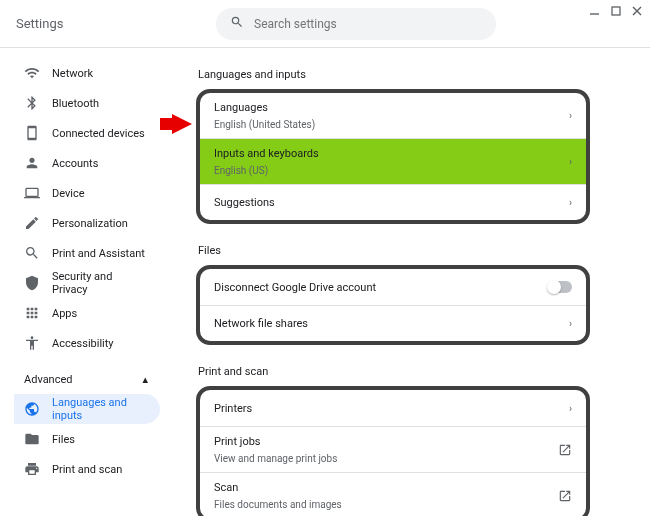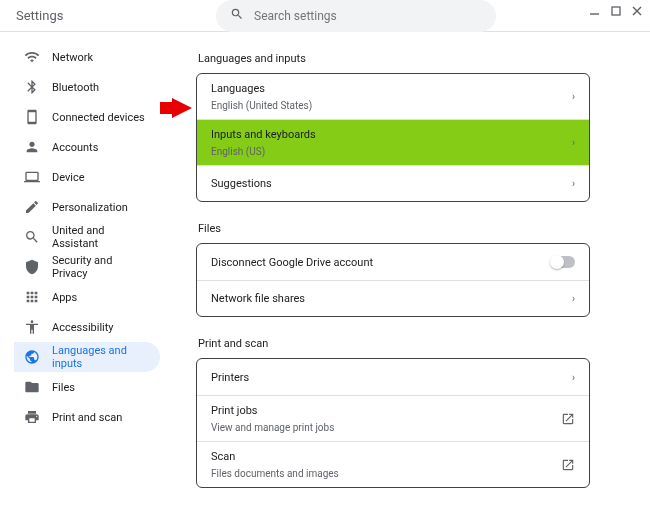--- a/index.html
+++ b/index.html
@@ -1,32 +1,32 @@
 <!DOCTYPE html>
 <html><head>
 <meta charset="utf-8">
 <style>
 *{box-sizing:border-box;margin:0;padding:0;font-family:Roboto,Arial,sans-serif}
 body{width:650px;height:516px;background:#fff;color:#202124;font-size:12px;overflow:hidden}
 .window-controls{position:absolute;top:5px;right:8px;display:flex;gap:10px;align-items:center;color:#5f6368}
 .window-controls span{width:11px;height:11px;display:flex;align-items:center;justify-content:center}
-.header{display:flex;align-items:center;height:32px;padding:0 16px;border-bottom:1px solid #e0e0e0}
+.header{display:flex;align-items:center;height:48px;padding:0 16px;border-bottom:1px solid #e0e0e0}
 .header-title{font-size:13px;color:#5f6368;width:200px}
 .search-box{display:flex;align-items:center;background:#f1f3f4;border-radius:20px;height:32px;width:280px;padding:0 14px;gap:10px}
 .search-box input{border:none;background:transparent;outline:none;font-size:12px;color:#be185d;flex:1}
 .layout{display:flex;height:calc(100% - 48px)}
 .sidebar{width:160px;padding:10px 0 10px 14px;overflow:hidden}
 .side-item{display:flex;align-items:center;gap:12px;height:30px;padding:0 10px;color:#202124;font-size:11px;border-radius:0 15px 15px 0;cursor:pointer}
 .side-item.active{background:#e8f0fe;color:#1a73e8}
 .side-item .ico{width:16px;height:16px;display:flex;align-items:center;justify-content:center;color:#5f6368}
 .side-item.active .ico{color:#1a73e8}
 .advanced-header{display:flex;align-items:center;justify-content:space-between;height:30px;padding:0 12px 0 10px;font-size:11px;color:#202124;margin-top:6px}
 .main{flex:1;padding:12px 60px 0 36px;overflow:hidden;position:relative}
 .section-title{font-size:11px;color:#202124;margin:8px 0 8px 2px}
-.card{border:1px solid #404040;border-radius:6px;overflow:hidden;background:#fff}
+.card{border:4px solid #404040;border-radius:14px;overflow:hidden;background:#fff}
 .row{display:flex;align-items:center;justify-content:space-between;min-height:36px;padding:8px 14px;border-top:1px solid #e0e0e0}
 .row:first-child{border-top:none}
 .row.highlight{background:#84cc16}
 .row-text .t1{font-size:11px;color:#202124}
 .row-text .t2{font-size:10px;color:#5f6368;margin-top:5px}
 .chev{color:#5f6368;font-size:10px}
 .toggle{width:24px;height:12px;background:#bdc1c6;border-radius:6px;position:relative}
 .toggle::after{content:"";position:absolute;width:14px;height:14px;background:#fff;border-radius:50%;top:-1px;left:-1px;box-shadow:0 1px 2px rgba(0,0,0,.3)}
 .ext-icon{width:14px;height:14px;color:#5f6368}
 .arrow-anno{position:absolute;left:-8px;top:66px;width:40px;height:20px}
@@ -113,21 +113,21 @@
           </svg>
         </span>
         <span>Personalization</span>
       </div>
     <div class="side-item">
         <span class="ico">
           <svg width="16" height="16" viewBox="0 0 24 24" fill="currentColor">
             <path d="M15.5 14h-.79l-.28-.27A6.471 6.471 0 0016 9.5 6.5 6.5 0 109.5 16c1.61 0 3.09-.59 4.23-1.57l.27.28v.79l5 4.99L20.49 19l-4.99-5zm-6 0C7.01 14 5 11.99 5 9.5S7.01 5 9.5 5 14 7.01 14 9.5 11.99 14 9.5 14z"></path>
           </svg>
         </span>
-        <span>United and Assistant</span>
+        <span>Print and Assistant</span>
       </div>
     <div class="side-item">
         <span class="ico">
           <svg width="16" height="16" viewBox="0 0 24 24" fill="currentColor">
             <path d="M12 1L3 5v6c0 5.55 3.84 10.74 9 12 5.16-1.26 9-6.45 9-12V5l-9-4z"></path>
           </svg>
         </span>
         <span>Security and Privacy</span>
       </div>
     <div class="side-item">
@@ -138,20 +138,24 @@
         </span>
         <span>Apps</span>
       </div>
     <div class="side-item">
         <span class="ico">
           <svg width="16" height="16" viewBox="0 0 24 24" fill="currentColor">
             <path d="M12 2c1.1 0 2 .9 2 2s-.9 2-2 2-2-.9-2-2 .9-2 2-2zm9 7h-6v13h-2v-6h-2v6H9V9H3V7h18v2z"></path>
           </svg>
         </span>
         <span>Accessibility</span>
+      </div>
+    <div class="advanced-header">
+        <span>Advanced</span>
+        <span>▴</span>
       </div>
     <div class="side-item active">
         <span class="ico">
           <svg width="16" height="16" viewBox="0 0 24 24" fill="currentColor">
             <path d="M12 2C6.48 2 2 6.48 2 12s4.48 10 10 10 10-4.48 10-10S17.52 2 12 2zm-1 17.93c-3.95-.49-7-3.85-7-7.93 0-.62.08-1.21.21-1.79L9 15v1c0 1.1.9 2 2 2v1.93zm6.9-2.54c-.26-.81-1-1.39-1.9-1.39h-1v-3c0-.55-.45-1-1-1H8v-2h2c.55 0 1-.45 1-1V7h2c1.1 0 2-.9 2-2v-.41c2.93 1.19 5 4.06 5 7.41 0 2.08-.8 3.97-2.1 5.39z"></path>
           </svg>
         </span>
         <span>Languages and inputs</span>
       </div>
     <div class="side-item">

